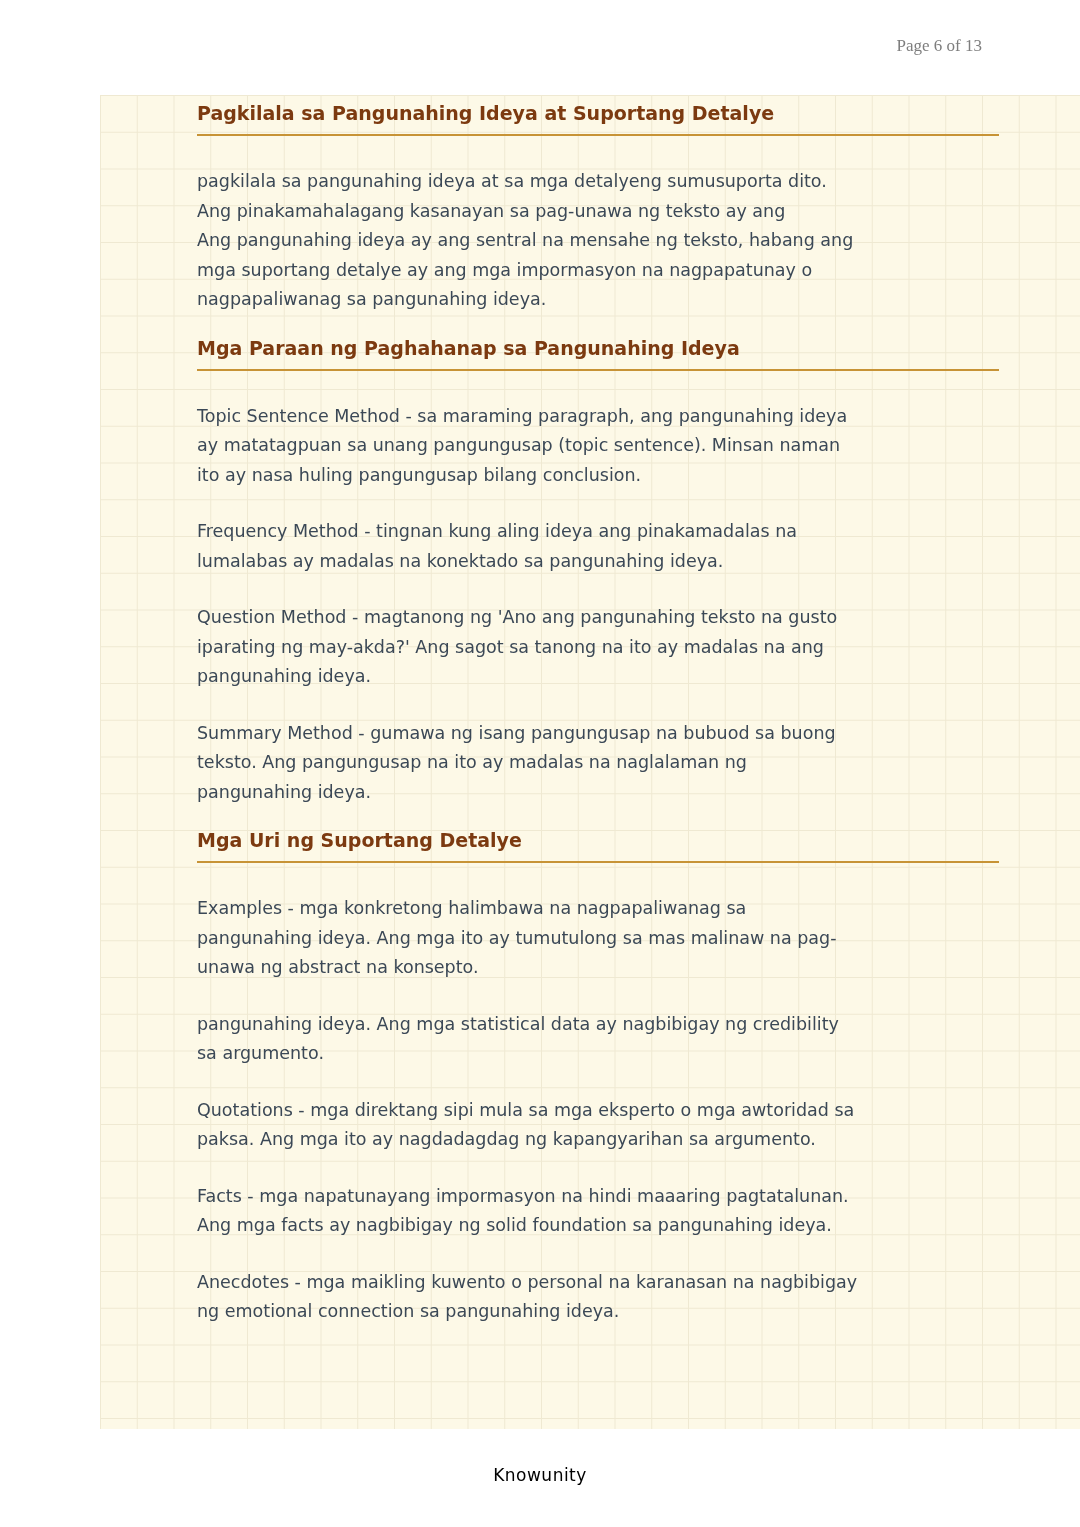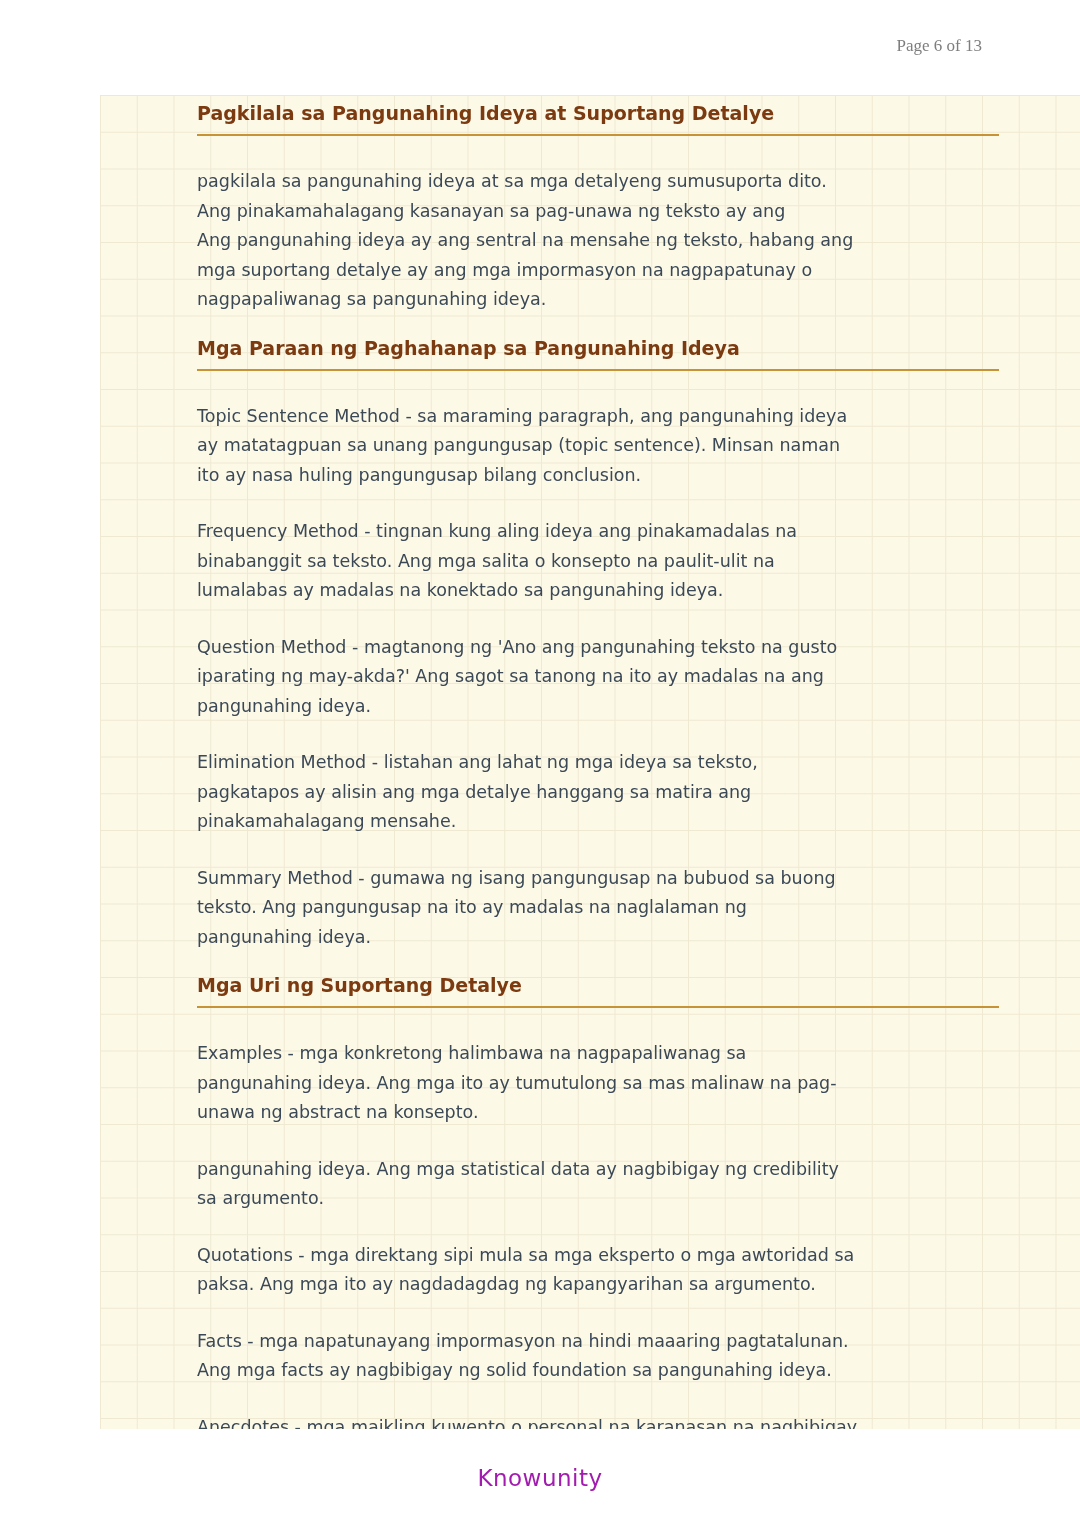--- a/index.html
+++ b/index.html
@@ -50,22 +50,22 @@
     line-height: 29.5px;
   }
   .para + .para { margin-top: 27px; }
   .line { white-space: nowrap; }
   .watermark {
     position: absolute;
     left: 0;
     right: 0;
     top: 1465px;
     text-align: center;
-    font-size: 23px;
-    color: #a21caf;
+    font-size: 17px;
+    color: #000000;
     letter-spacing: 0.5px;
   }
 </style>
 </head>
 <body>
 
 <div class="page">
 
   <div class="page-label">Page 6 of 13</div>
 
@@ -84,32 +84,26 @@
 
     <section>
       <h2 class="heading">Mga Paraan ng Paghahanap sa Pangunahing Ideya</h2>
       <div class="para">
         <div class="line">Topic Sentence Method - sa maraming paragraph, ang pangunahing ideya</div>
         <div class="line">ay matatagpuan sa unang pangungusap (topic sentence). Minsan naman</div>
         <div class="line">ito ay nasa huling pangungusap bilang conclusion.</div>
       </div>
       <div class="para">
         <div class="line">Frequency Method - tingnan kung aling ideya ang pinakamadalas na</div>
-        <div class="line">binabanggit sa teksto. Ang mga salita o konsepto na paulit-ulit na</div>
         <div class="line">lumalabas ay madalas na konektado sa pangunahing ideya.</div>
       </div>
       <div class="para">
         <div class="line">Question Method - magtanong ng 'Ano ang pangunahing teksto na gusto</div>
         <div class="line">iparating ng may-akda?' Ang sagot sa tanong na ito ay madalas na ang</div>
         <div class="line">pangunahing ideya.</div>
-      </div>
-      <div class="para">
-        <div class="line">Elimination Method - listahan ang lahat ng mga ideya sa teksto,</div>
-        <div class="line">pagkatapos ay alisin ang mga detalye hanggang sa matira ang</div>
-        <div class="line">pinakamahalagang mensahe.</div>
       </div>
       <div class="para">
         <div class="line">Summary Method - gumawa ng isang pangungusap na bubuod sa buong</div>
         <div class="line">teksto. Ang pangungusap na ito ay madalas na naglalaman ng</div>
         <div class="line">pangunahing ideya.</div>
       </div>
     </section>
 
     <section>
       <h2 class="heading">Mga Uri ng Suportang Detalye</h2>

